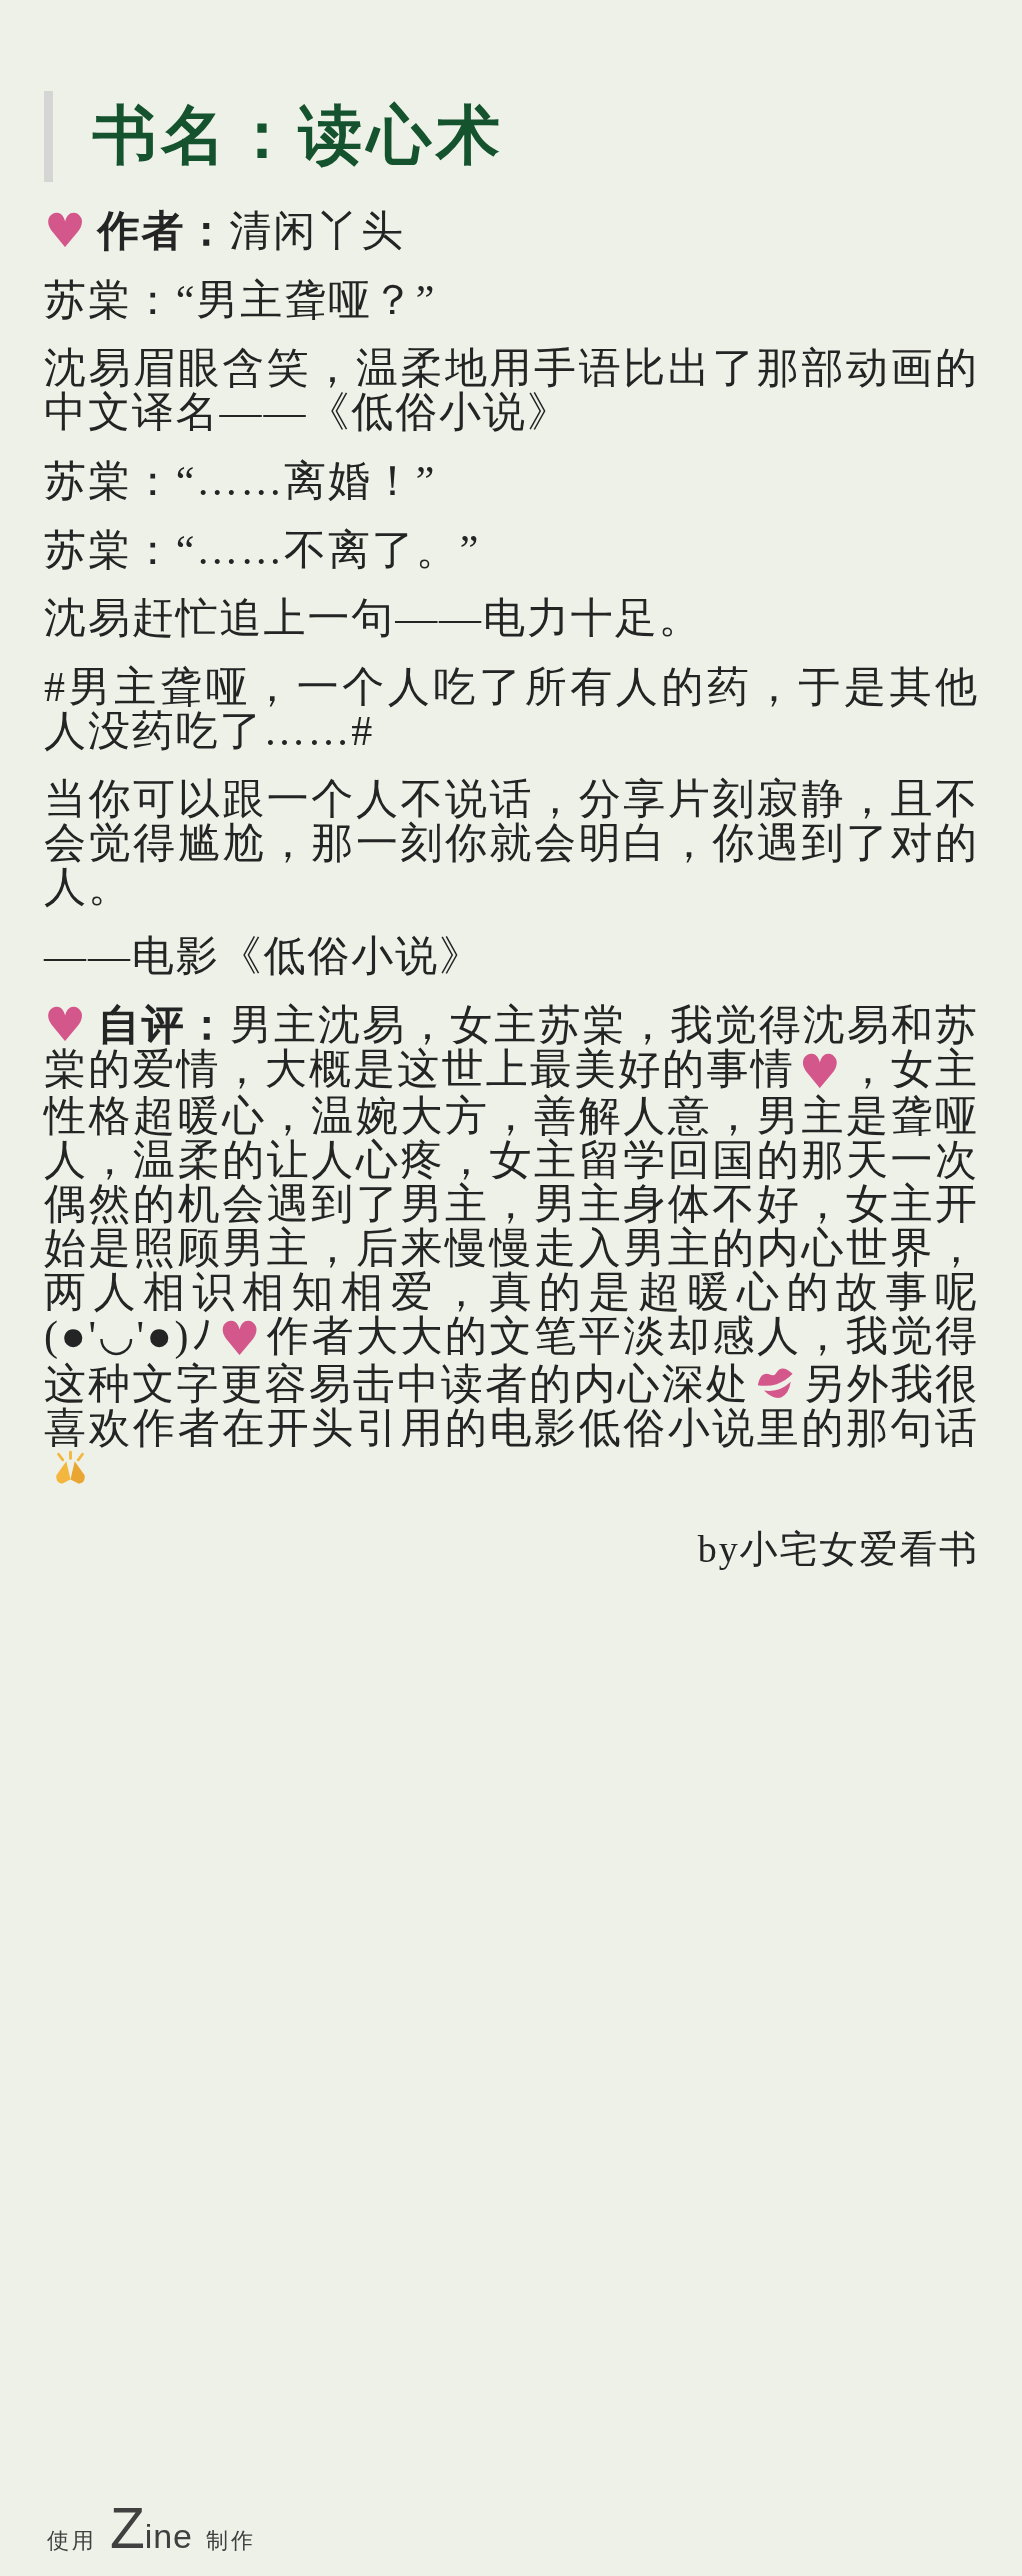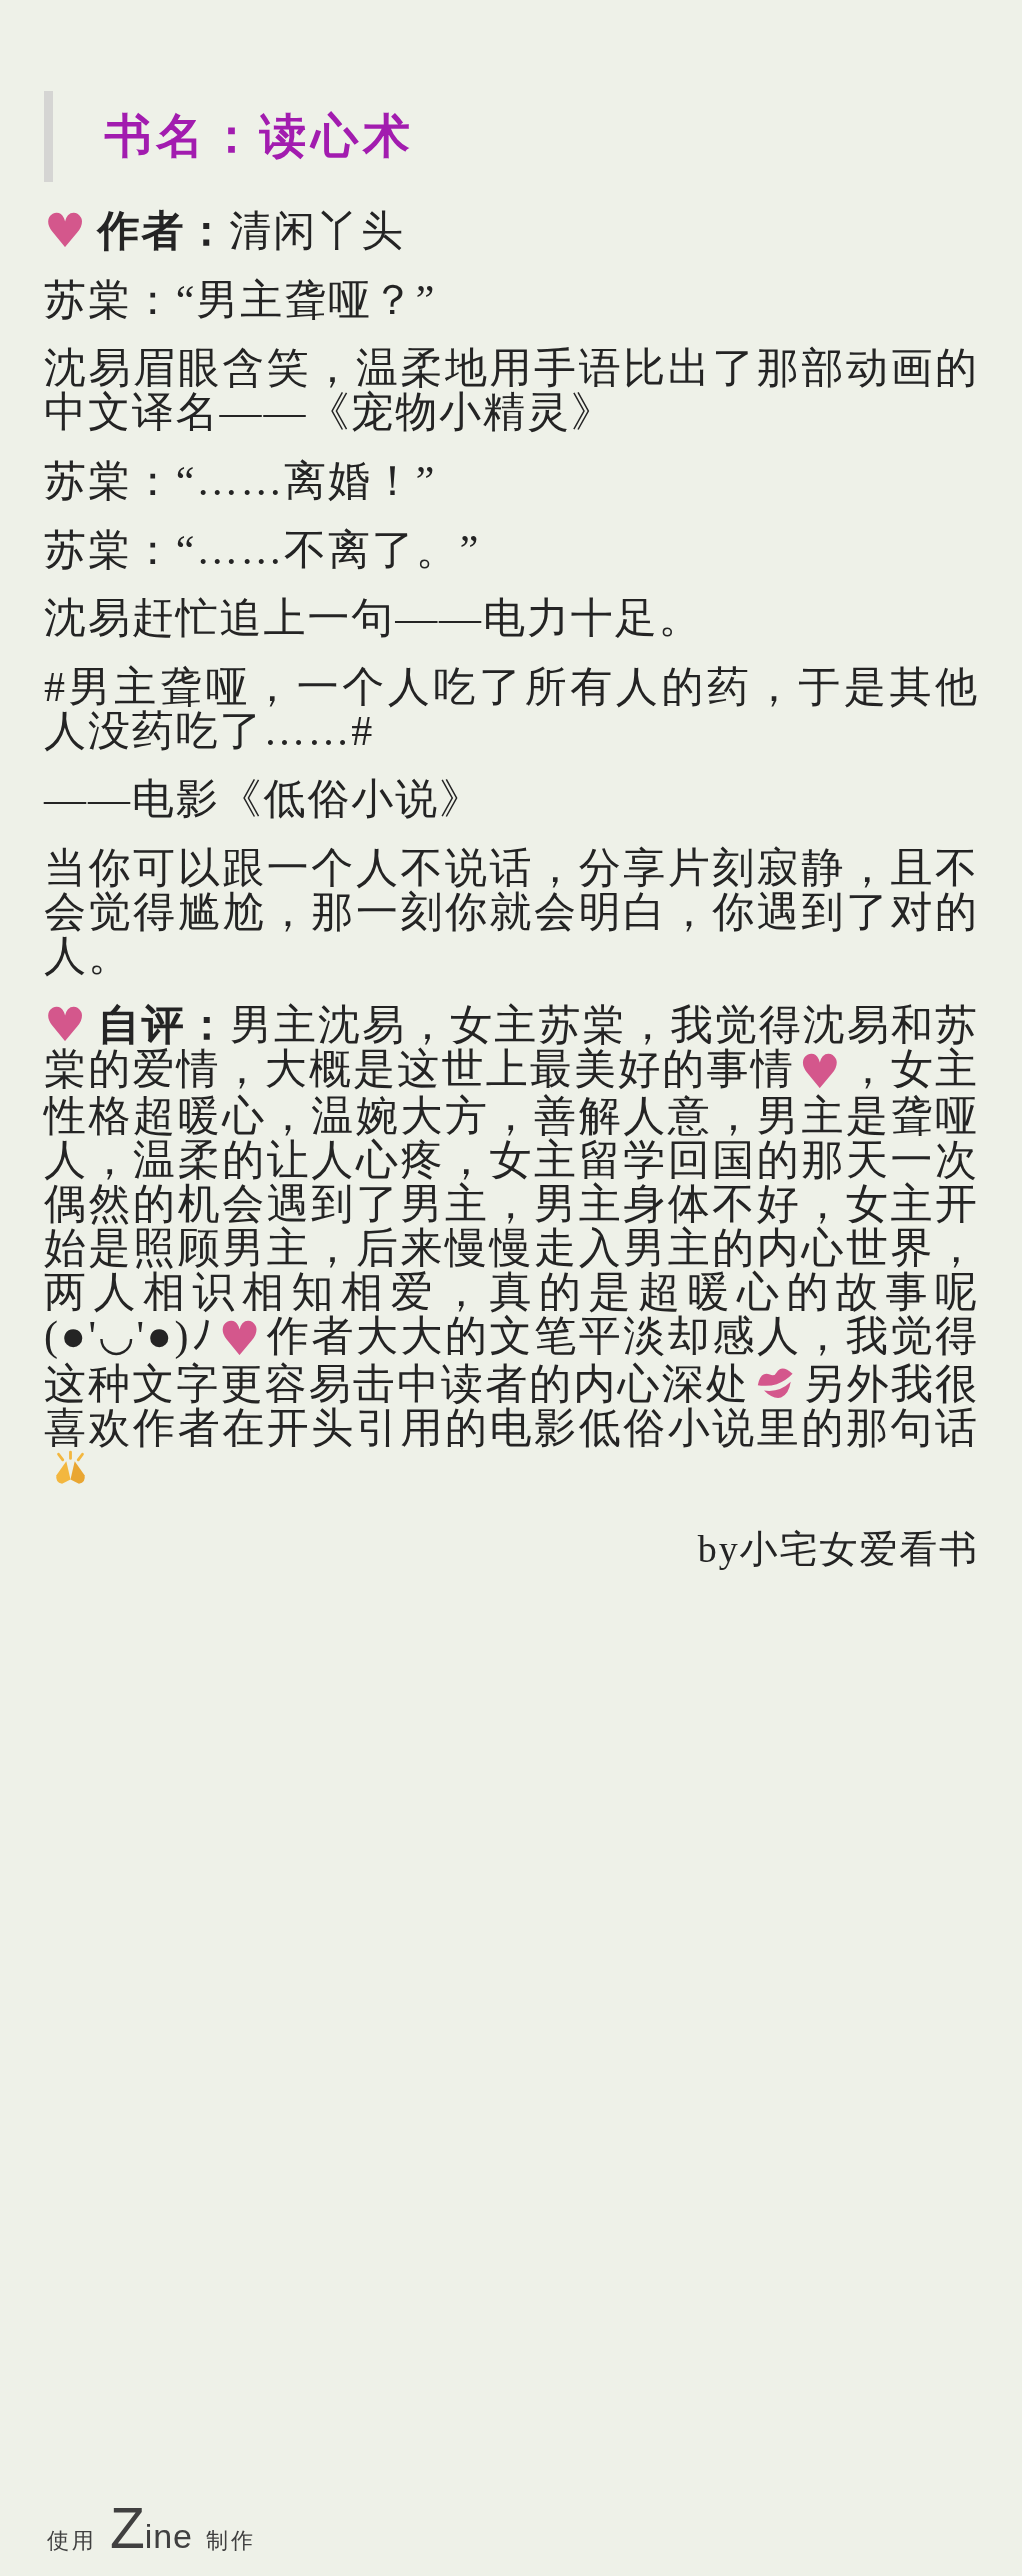--- a/index.html
+++ b/index.html
@@ -7,21 +7,21 @@
     width:1023px;height:2576px;
     background:#eef1e8;
     position:relative;
     overflow:hidden;
     font-family:"Liberation Serif","DejaVu Serif",serif;
   }
   .content{padding:91px 44px 0 44px;}
   .title-row{display:flex;align-items:center;margin-bottom:26.5px;}
   .title-bar{width:8.5px;height:91px;background:#d5d5d3;margin-right:40px;flex:0 0 auto;}
   .title{
-    margin:12px;font-size:47px;font-weight:700;color:#a21caf;
+    margin:0;font-size:64px;font-weight:700;color:#14532d;
     letter-spacing:4.7px;line-height:1.1;
   }
   .para{
     margin:24.6px 0 0 0;
     font-size:42px;line-height:44px;color:#242424;
     letter-spacing:1.9px;text-align:justify;
   }
   .label{font-weight:800;}
   .heart{
     color:#d4578c;
@@ -61,27 +61,27 @@
     <span class="title-bar"></span>
     <h1 class="title">书名：读心术</h1>
   </header>
 
   <p class="para">
     <span class="heart">♥</span><span class="label">作者：</span><span>清闲丫头</span>
   </p>
 
 
   <p class="para">苏棠：“男主聋哑？”</p>
-  <p class="para">沈易眉眼含笑，温柔地用手语比出了那部动画的中文译名——《宠物小精灵》</p>
+  <p class="para">沈易眉眼含笑，温柔地用手语比出了那部动画的中文译名——《低俗小说》</p>
   <p class="para">苏棠：“……离婚！”</p>
   <p class="para">苏棠：“……不离了。”</p>
   <p class="para">沈易赶忙追上一句——电力十足。</p>
   <p class="para">#男主聋哑，一个人吃了所有人的药，于是其他人没药吃了……#</p>
+  <p class="para">当你可以跟一个人不说话，分享片刻寂静，且不会觉得尴尬，那一刻你就会明白，你遇到了对的人。</p>
   <p class="para">——电影《低俗小说》</p>
-  <p class="para">当你可以跟一个人不说话，分享片刻寂静，且不会觉得尴尬，那一刻你就会明白，你遇到了对的人。</p>
 
   <p class="para">
     <span class="heart">♥</span><span class="label">自评：</span><span>男主沈易，女主苏棠，我觉得沈易和苏棠的爱情，大概是这世上最美好的事情</span><span class="heart inline">♥</span><span>，女主性格超暖心，温婉大方，善解人意，男主是聋哑人，温柔的让人心疼，女主留学回国的那天一次偶然的机会遇到了男主，男主身体不好，女主开始是照顾男主，后来慢慢走入男主的内心世界，两人相识相知相爱，真的是超暖心的故事呢(●'◡'●)ﾉ</span><span class="heart inline">♥</span><span>作者大大的文笔平淡却感人，我觉得这种文字更容易击中读者的内心深处</span><span class="emoji" title="💋"><svg viewBox="0 0 64 64" aria-hidden="true">
           <g transform="rotate(-18 32 32)" fill="#d4578c">
             <path d="M6 26 Q16 8 27 17 Q32 22 37 17 Q48 8 58 26 Q45 33 32 33 Q19 33 6 26 Z"></path>
             <path d="M12 36 Q32 46 52 36 Q44 52 32 53 Q20 52 12 36 Z"></path>
           </g>
         </svg></span><span>另外我很喜欢作者在开头引用的电影低俗小说里的那句话</span><span class="emoji" title="👏"><svg viewBox="0 0 64 64" aria-hidden="true">
           <path d="M26 16 L12 36 Q10 46 20 48 L32 42 Z" fill="#f3b73f"></path>
           <path d="M38 16 L52 36 Q54 46 44 48 L32 42 Z" fill="#e9a632"></path>

